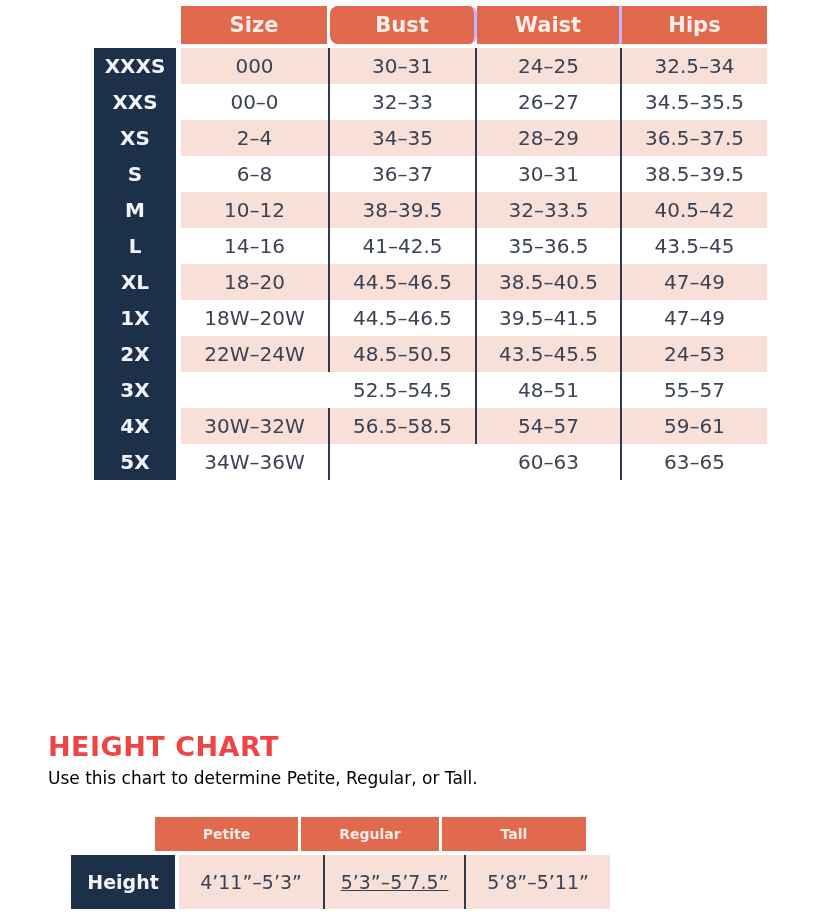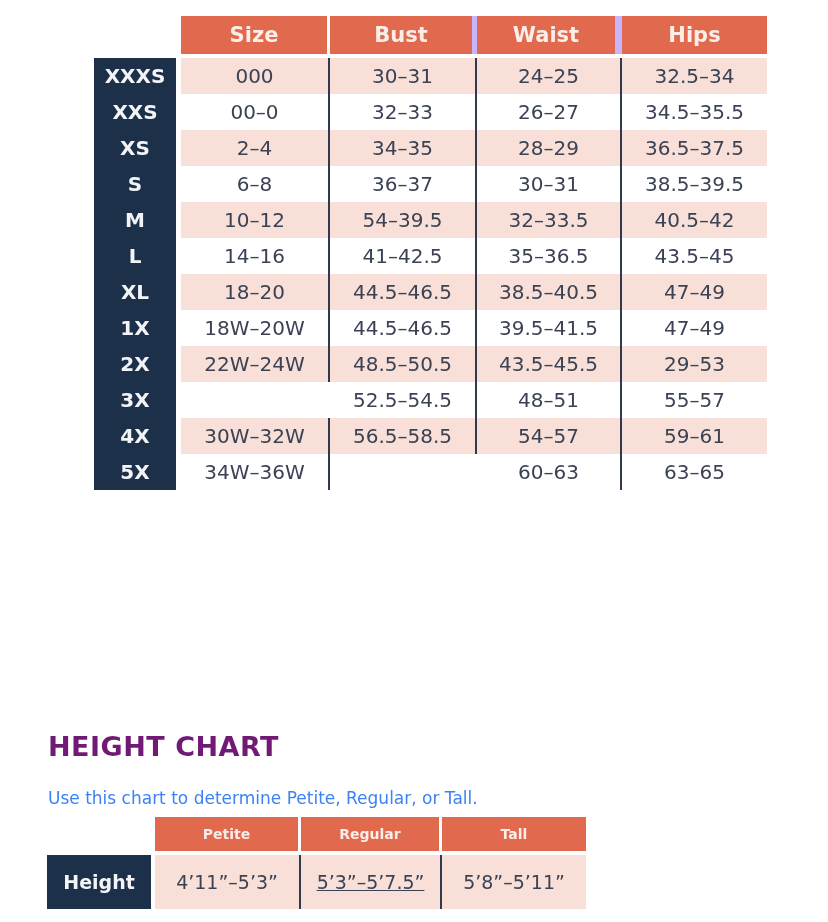--- a/index.html
+++ b/index.html
@@ -10,41 +10,41 @@
     background: #ffffff;
     font-family: "DejaVu Sans", "Liberation Sans", sans-serif;
     color: #36415A;
     overflow: hidden;
   }
 
   
   .size-table {
     position: absolute;
     left: 46px;
-    top: 16px;
+    top: 6px;
     width: 673px;
     padding-left: 48px;
   }
   .grid-row {
     display: grid;
     grid-template-columns: 82px 5px 149px 147px 145px 145px;
   }
   .size-header { height: 38px; margin-bottom: 4px; }
   .hcell {
     grid-row: 1;
     background: #E0694E;
     color: #FBEDE7;
     font-weight: bold;
     font-size: 21px;
     display: flex; align-items: center; justify-content: center;
     box-sizing: border-box;
   }
   .hc1 { grid-column: 3; border-right: 3px solid #ffffff; }
-  .hc2 { grid-column: 4; border-right: 5px solid #c4b5fd; }
-  .hc3 { grid-column: 5; border-right: 7px solid #c4b5fd; }
+  .hc2 { grid-column: 4; border-right: 3px solid #c4b5fd; border-radius: 8px; }
+  .hc3 { grid-column: 5; border-right: 3px solid #c4b5fd; }
   .hc4 { grid-column: 6; }
 
   .srow { height: 36px; text-align: center; }
   .srow .lbl {
     grid-column: 1;
     background: #1D3049;
     color: #F3F4F8;
     font-weight: bold;
     font-size: 20px;
     display: flex; align-items: center; justify-content: center;
@@ -63,46 +63,46 @@
   .c-waist { grid-column: 5; }
   .c-hips  { grid-column: 6; }
 
   
   .hc-title {
     position: absolute;
     left: 48px;
     top: 731px;
     font-size: 27px;
     font-weight: bold;
-    color: #701a75;
+    color: #ef4444;
     letter-spacing: 0.5px;
   }
   .hc-subtitle {
     position: absolute;
     left: 48px;
-    top: 788px;
+    top: 768px;
     font-size: 17px;
-    color: #3b82f6;
+    color: #000000;
   }
   .height-table {
     position: absolute;
     left: 47px;
     top: 817px;
     width: 539px;
   }
   .h-grid {
     display: grid;
     grid-template-columns: 104px 4px 146px 141px 144px;
   }
   .h-header { height: 34px; margin-bottom: 4px; }
   .h-header .hcell { font-size: 14px; }
   .hhc1 { grid-column: 3; border-right: 3px solid #ffffff; }
   .hhc2 { grid-column: 4; border-right: 3px solid #ffffff; }
   .hhc3 { grid-column: 5; }
-  .h-body { height: 54px; }
+  .h-body { height: 54px; margin-left: 24px; }
   .h-body .lbl {
     grid-column: 1;
     background: #1D3049;
     color: #F3F4F8;
     font-weight: bold;
     font-size: 19px;
     display: flex; align-items: center; justify-content: center;
   }
   .h-body .cell {
     background: #F8DFD8;
@@ -157,21 +157,21 @@
       <div class="lbl">S</div>
       <div class="cell c-size line">6–8</div>
       <div class="cell c-bust line">36–37</div>
       <div class="cell c-waist line">30–31</div>
       <div class="cell c-hips">38.5–39.5</div>
     </div>
 
     <div class="grid-row srow alt">
       <div class="lbl">M</div>
       <div class="cell c-size line">10–12</div>
-      <div class="cell c-bust line">54–39.5</div>
+      <div class="cell c-bust line">38–39.5</div>
       <div class="cell c-waist line">32–33.5</div>
       <div class="cell c-hips">40.5–42</div>
     </div>
 
     <div class="grid-row srow">
       <div class="lbl">L</div>
       <div class="cell c-size line">14–16</div>
       <div class="cell c-bust line">41–42.5</div>
       <div class="cell c-waist line">35–36.5</div>
       <div class="cell c-hips">43.5–45</div>
@@ -191,21 +191,21 @@
       <div class="cell c-bust line">44.5–46.5</div>
       <div class="cell c-waist line">39.5–41.5</div>
       <div class="cell c-hips">47–49</div>
     </div>
 
     <div class="grid-row srow alt">
       <div class="lbl">2X</div>
       <div class="cell c-size line">22W–24W</div>
       <div class="cell c-bust line">48.5–50.5</div>
       <div class="cell c-waist line">43.5–45.5</div>
-      <div class="cell c-hips">29–53</div>
+      <div class="cell c-hips">24–53</div>
     </div>
 
     <div class="grid-row srow">
       <div class="lbl">3X</div>
       <div class="cell c-bust line">52.5–54.5</div>
       <div class="cell c-waist line">48–51</div>
       <div class="cell c-hips">55–57</div>
     </div>
 
     <div class="grid-row srow alt">

